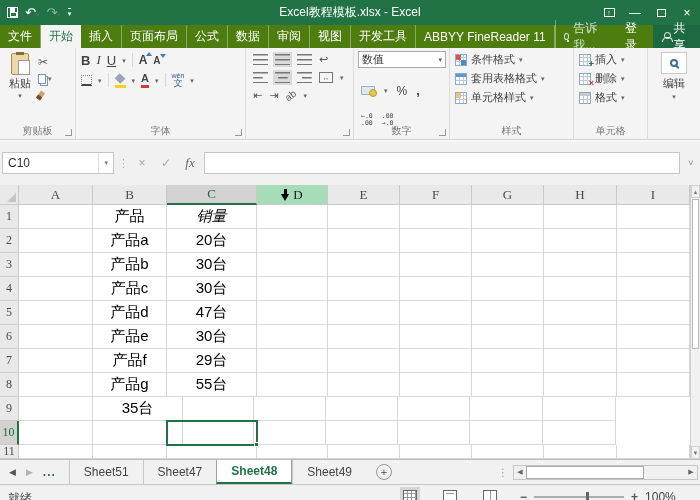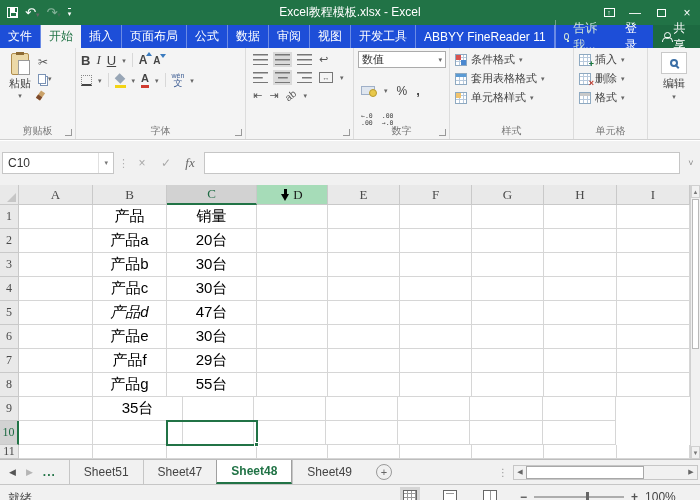--- a/index.html
+++ b/index.html
@@ -17,21 +17,21 @@
   .qat .glyph{font-size:13px;line-height:1;}
   .dim{opacity:.45;}
   .qat-dd{font-size:7px;border-top:1px solid #fff;padding-top:1px;line-height:1;}
   .tb-title{position:absolute;left:0;width:700px;text-align:center;font-size:12px;pointer-events:none;}
   .winctl{margin-left:auto;display:flex;align-items:center;gap:0;z-index:2;}
   .winbtn{width:26px;height:25px;display:flex;align-items:center;justify-content:center;font-size:12px;}
   .rdo-box{width:11px;height:9px;border:1px solid #fff;display:flex;align-items:center;justify-content:center;font-size:7px;line-height:1;}
   .max-box{width:9px;height:8px;border:1px solid #fff;}
 
   
-  .tabrow{position:absolute;top:25px;left:0;width:700px;height:23px;background:#1d4ed8;
+  .tabrow{position:absolute;top:25px;left:0;width:700px;height:23px;background:#4d7c0f;
           display:flex;align-items:stretch;font-size:12px;color:#fff;}
   .rtab{display:flex;align-items:center;padding:0 8px;border-right:1px solid rgba(255,255,255,.35);white-space:nowrap;}
   .rtab.first{border-left:none;}
   .rtab.active{background:#f4f4f4;color:#217346;border-right:none;}
   .tr-right{margin-left:auto;display:flex;align-items:center;}
   .tellme{display:flex;align-items:center;gap:4px;color:#cfe3d8;padding:0 8px;border-left:1px solid rgba(255,255,255,.35);}
   .bulb{width:7px;height:7px;border:1px solid #cfe3d8;border-radius:50%;position:relative;}
   .bulb::after{content:"";position:absolute;left:2px;bottom:-3px;width:2px;height:2px;background:#cfe3d8;}
   .signin{padding:0 10px;color:#fff;}
   .share{display:flex;align-items:center;gap:4px;background:#1d6a41;padding:0 9px;height:100%;}
@@ -445,21 +445,21 @@
         <div class="g-ch" style="width: 73px;">
           <span>I</span>
         </div>
       </div>
       <div class="g-row">
         <div class="g-rn">1</div>
         <div class="g-cell" style="width: 74px;"></div>
         <div class="g-cell" style="width: 74px;">
           <span>产品</span>
         </div>
-        <div class="g-cell" style="width: 90px;">
+        <div class="g-cell" style="width: 90px; font-style: italic;">
           <span>销量</span>
         </div>
         <div class="g-cell" style="width: 71px;"></div>
         <div class="g-cell" style="width: 72px;"></div>
         <div class="g-cell" style="width: 72px;"></div>
         <div class="g-cell" style="width: 72px;"></div>
         <div class="g-cell" style="width: 73px;"></div>
         <div class="g-cell" style="width: 73px;"></div>
       </div>
       <div class="g-row">
@@ -506,21 +506,21 @@
         <div class="g-cell" style="width: 71px;"></div>
         <div class="g-cell" style="width: 72px;"></div>
         <div class="g-cell" style="width: 72px;"></div>
         <div class="g-cell" style="width: 72px;"></div>
         <div class="g-cell" style="width: 73px;"></div>
         <div class="g-cell" style="width: 73px;"></div>
       </div>
       <div class="g-row">
         <div class="g-rn">5</div>
         <div class="g-cell" style="width: 74px;"></div>
-        <div class="g-cell" style="width: 74px; font-style: italic;">
+        <div class="g-cell" style="width: 74px;">
           <span>产品d</span>
         </div>
         <div class="g-cell" style="width: 90px;">
           <span>47台</span>
         </div>
         <div class="g-cell" style="width: 71px;"></div>
         <div class="g-cell" style="width: 72px;"></div>
         <div class="g-cell" style="width: 72px;"></div>
         <div class="g-cell" style="width: 72px;"></div>
         <div class="g-cell" style="width: 73px;"></div>

